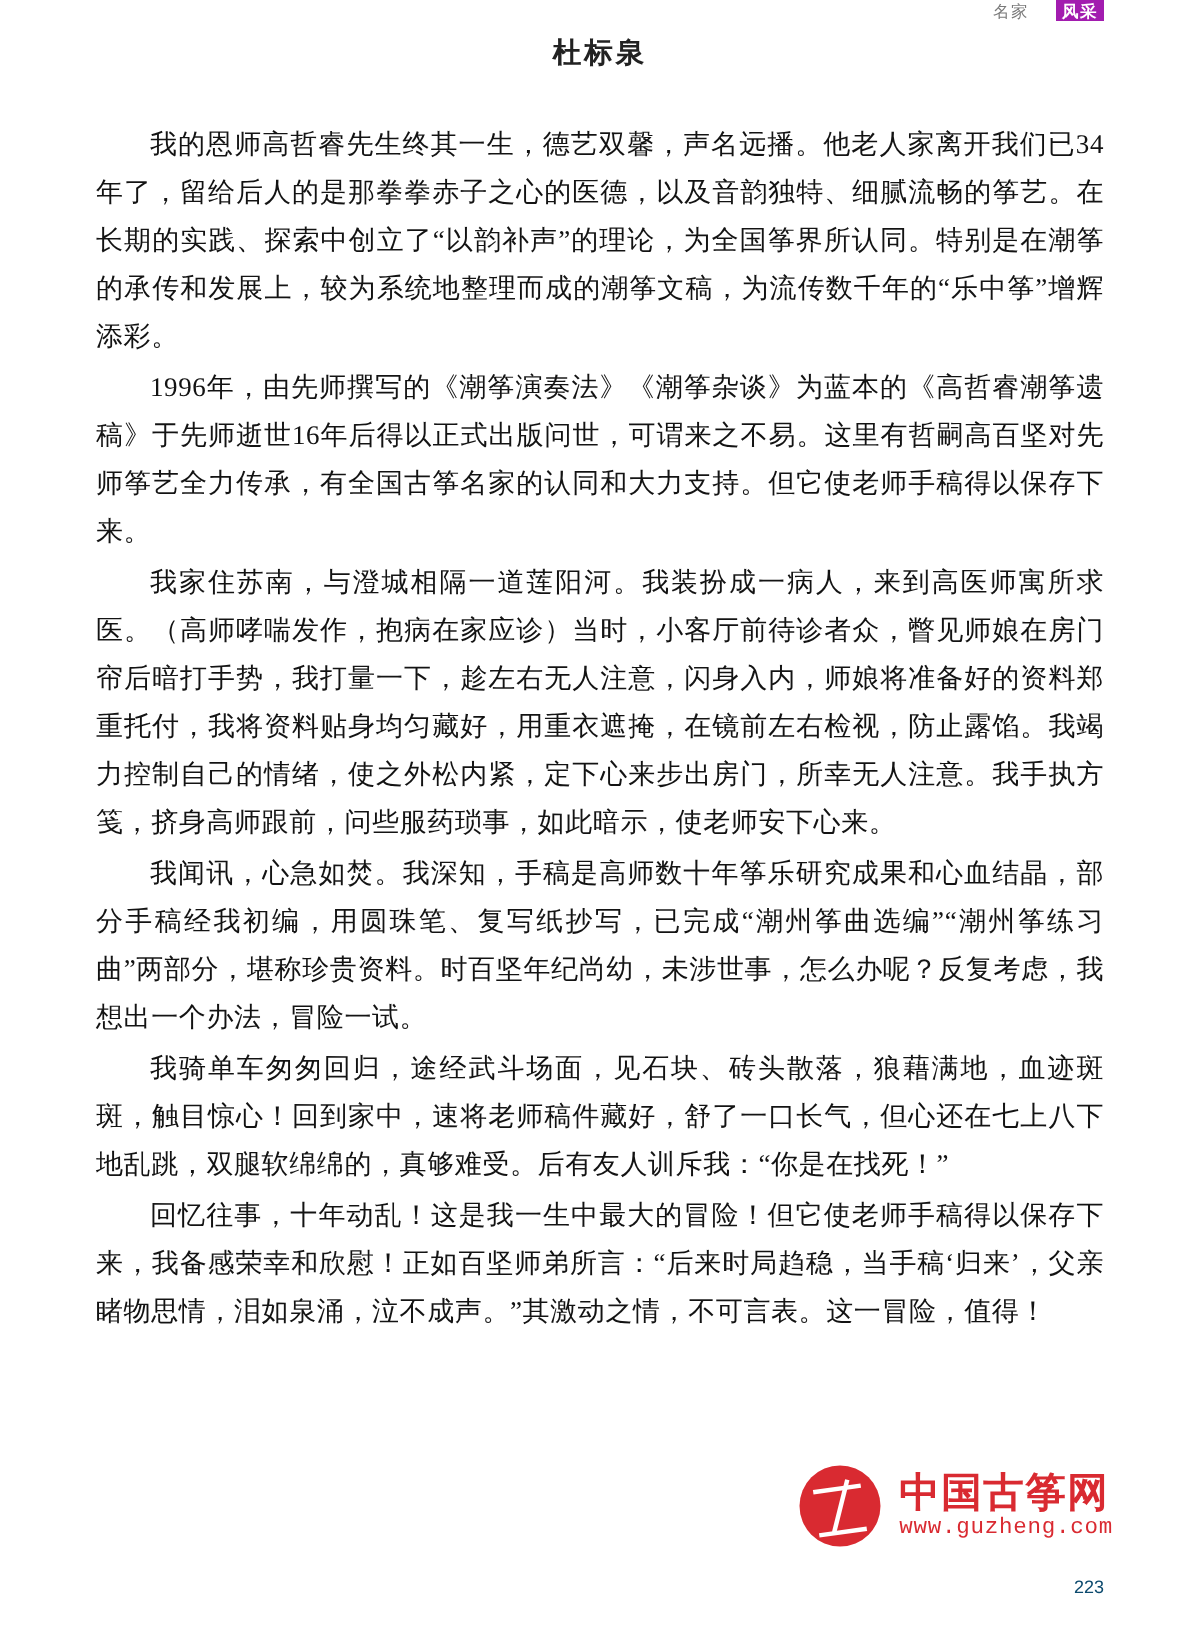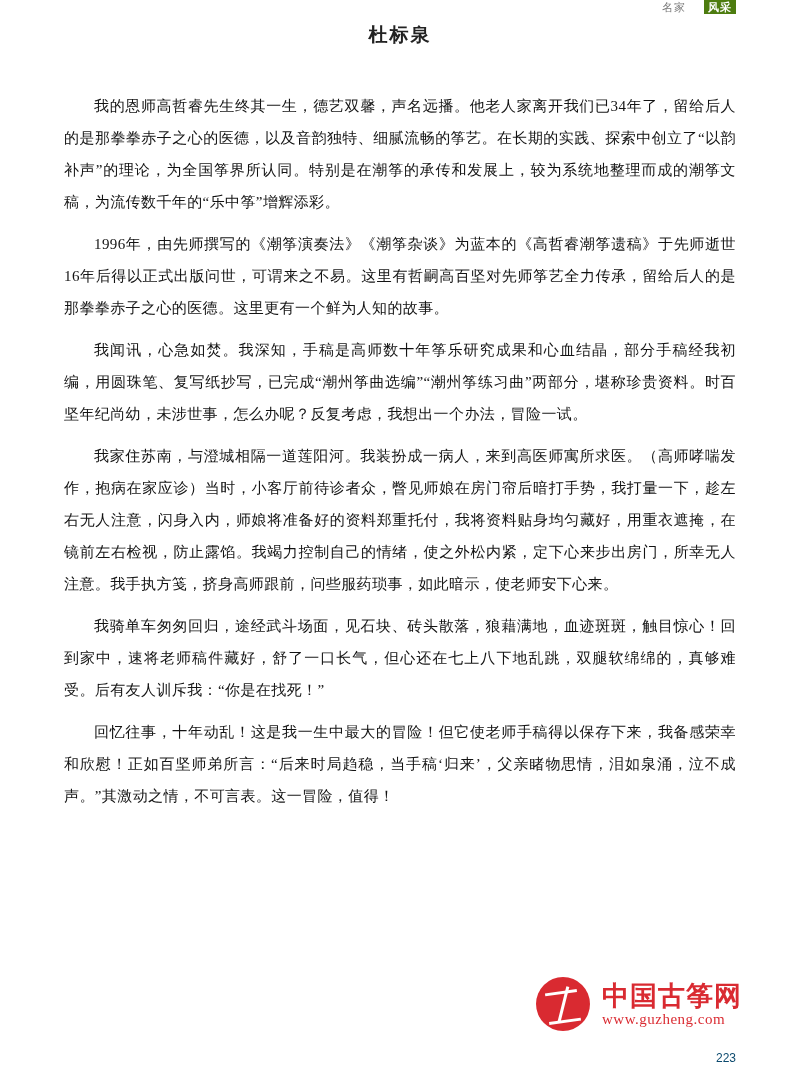--- a/index.html
+++ b/index.html
@@ -32,21 +32,21 @@
     gap: 18px;
     font-size: 11px;
     color: #6b6b6b;
     letter-spacing: 1px;
     overflow: hidden;
   }
   .header-strip .hdr-label {
     color: #7a7a7a;
   }
   .header-strip .hdr-block {
-    background: #4d7c0f;
+    background: #a21caf;
     color: #ffffff;
     padding: 0 4px;
     font-weight: bold;
   }
   .title {
     margin: 0;
     padding-top: 32px;
     text-align: center;
     font-size: 30px;
     font-weight: bold;
@@ -60,22 +60,22 @@
     text-align: center;
     font-size: 19px;
     letter-spacing: 2px;
     color: #222222;
     font-weight: bold;
   }
   .article {
     padding-top: 32px;
   }
   .article p {
-    margin: 10px 0 2px 0;
-    font-size: 15px;
+    margin: 0 0 2px 0;
+    font-size: 18px;
     line-height: 32px;
     text-align: justify;
     text-justify: inter-ideograph;
     text-indent: 2em;
     letter-spacing: 0.4px;
     color: #131313;
   }
   .page-number {
     position: absolute;
     right: 64px;
@@ -133,40 +133,40 @@
     font-size: 27px;
     font-weight: bold;
     color: #d81f26;
     letter-spacing: 1px;
     font-family: "DejaVu Serif", "Liberation Serif", serif;
   }
   .wm-url {
     font-size: 15px;
     color: #d81f26;
     letter-spacing: 0.5px;
-    font-family: Liberation Serif, serif;
+    font-family: Liberation Mono, monospace;
   }
 </style>
 </head>
 <body>
 
 <div class="page">
 
   <div class="header-strip">
     <span class="hdr-label">名家</span>
     <span class="hdr-block">风采</span>
   </div>
 
   <p class="byline">杜标泉</p>
 
   <div class="article">
     <p>我的恩师高哲睿先生终其一生，德艺双馨，声名远播。他老人家离开我们已34年了，留给后人的是那拳拳赤子之心的医德，以及音韵独特、细腻流畅的筝艺。在长期的实践、探索中创立了“以韵补声”的理论，为全国筝界所认同。特别是在潮筝的承传和发展上，较为系统地整理而成的潮筝文稿，为流传数千年的“乐中筝”增辉添彩。</p>
-    <p>1996年，由先师撰写的《潮筝演奏法》《潮筝杂谈》为蓝本的《高哲睿潮筝遗稿》于先师逝世16年后得以正式出版问世，可谓来之不易。这里有哲嗣高百坚对先师筝艺全力传承，留给后人的是那拳拳赤子之心的医德。这里更有一个鲜为人知的故事。</p>
+    <p>1996年，由先师撰写的《潮筝演奏法》《潮筝杂谈》为蓝本的《高哲睿潮筝遗稿》于先师逝世16年后得以正式出版问世，可谓来之不易。这里有哲嗣高百坚对先师筝艺全力传承，有全国古筝名家的认同和大力支持。但它使老师手稿得以保存下来。</p>
+    <p>我家住苏南，与澄城相隔一道莲阳河。我装扮成一病人，来到高医师寓所求医。（高师哮喘发作，抱病在家应诊）当时，小客厅前待诊者众，瞥见师娘在房门帘后暗打手势，我打量一下，趁左右无人注意，闪身入内，师娘将准备好的资料郑重托付，我将资料贴身均匀藏好，用重衣遮掩，在镜前左右检视，防止露馅。我竭力控制自己的情绪，使之外松内紧，定下心来步出房门，所幸无人注意。我手执方笺，挤身高师跟前，问些服药琐事，如此暗示，使老师安下心来。</p>
     <p>我闻讯，心急如焚。我深知，手稿是高师数十年筝乐研究成果和心血结晶，部分手稿经我初编，用圆珠笔、复写纸抄写，已完成“潮州筝曲选编”“潮州筝练习曲”两部分，堪称珍贵资料。时百坚年纪尚幼，未涉世事，怎么办呢？反复考虑，我想出一个办法，冒险一试。</p>
-    <p>我家住苏南，与澄城相隔一道莲阳河。我装扮成一病人，来到高医师寓所求医。（高师哮喘发作，抱病在家应诊）当时，小客厅前待诊者众，瞥见师娘在房门帘后暗打手势，我打量一下，趁左右无人注意，闪身入内，师娘将准备好的资料郑重托付，我将资料贴身均匀藏好，用重衣遮掩，在镜前左右检视，防止露馅。我竭力控制自己的情绪，使之外松内紧，定下心来步出房门，所幸无人注意。我手执方笺，挤身高师跟前，问些服药琐事，如此暗示，使老师安下心来。</p>
     <p>我骑单车匆匆回归，途经武斗场面，见石块、砖头散落，狼藉满地，血迹斑斑，触目惊心！回到家中，速将老师稿件藏好，舒了一口长气，但心还在七上八下地乱跳，双腿软绵绵的，真够难受。后有友人训斥我：“你是在找死！”</p>
     <p>回忆往事，十年动乱！这是我一生中最大的冒险！但它使老师手稿得以保存下来，我备感荣幸和欣慰！正如百坚师弟所言：“后来时局趋稳，当手稿‘归来’，父亲睹物思情，泪如泉涌，泣不成声。”其激动之情，不可言表。这一冒险，值得！</p>
   </div>
 
   <div class="watermark">
     <div class="wm-logo"></div>
     <div class="wm-text">
       <span class="wm-title">中国古筝网</span>
       <span class="wm-url">www.guzheng.com</span>
     </div>

